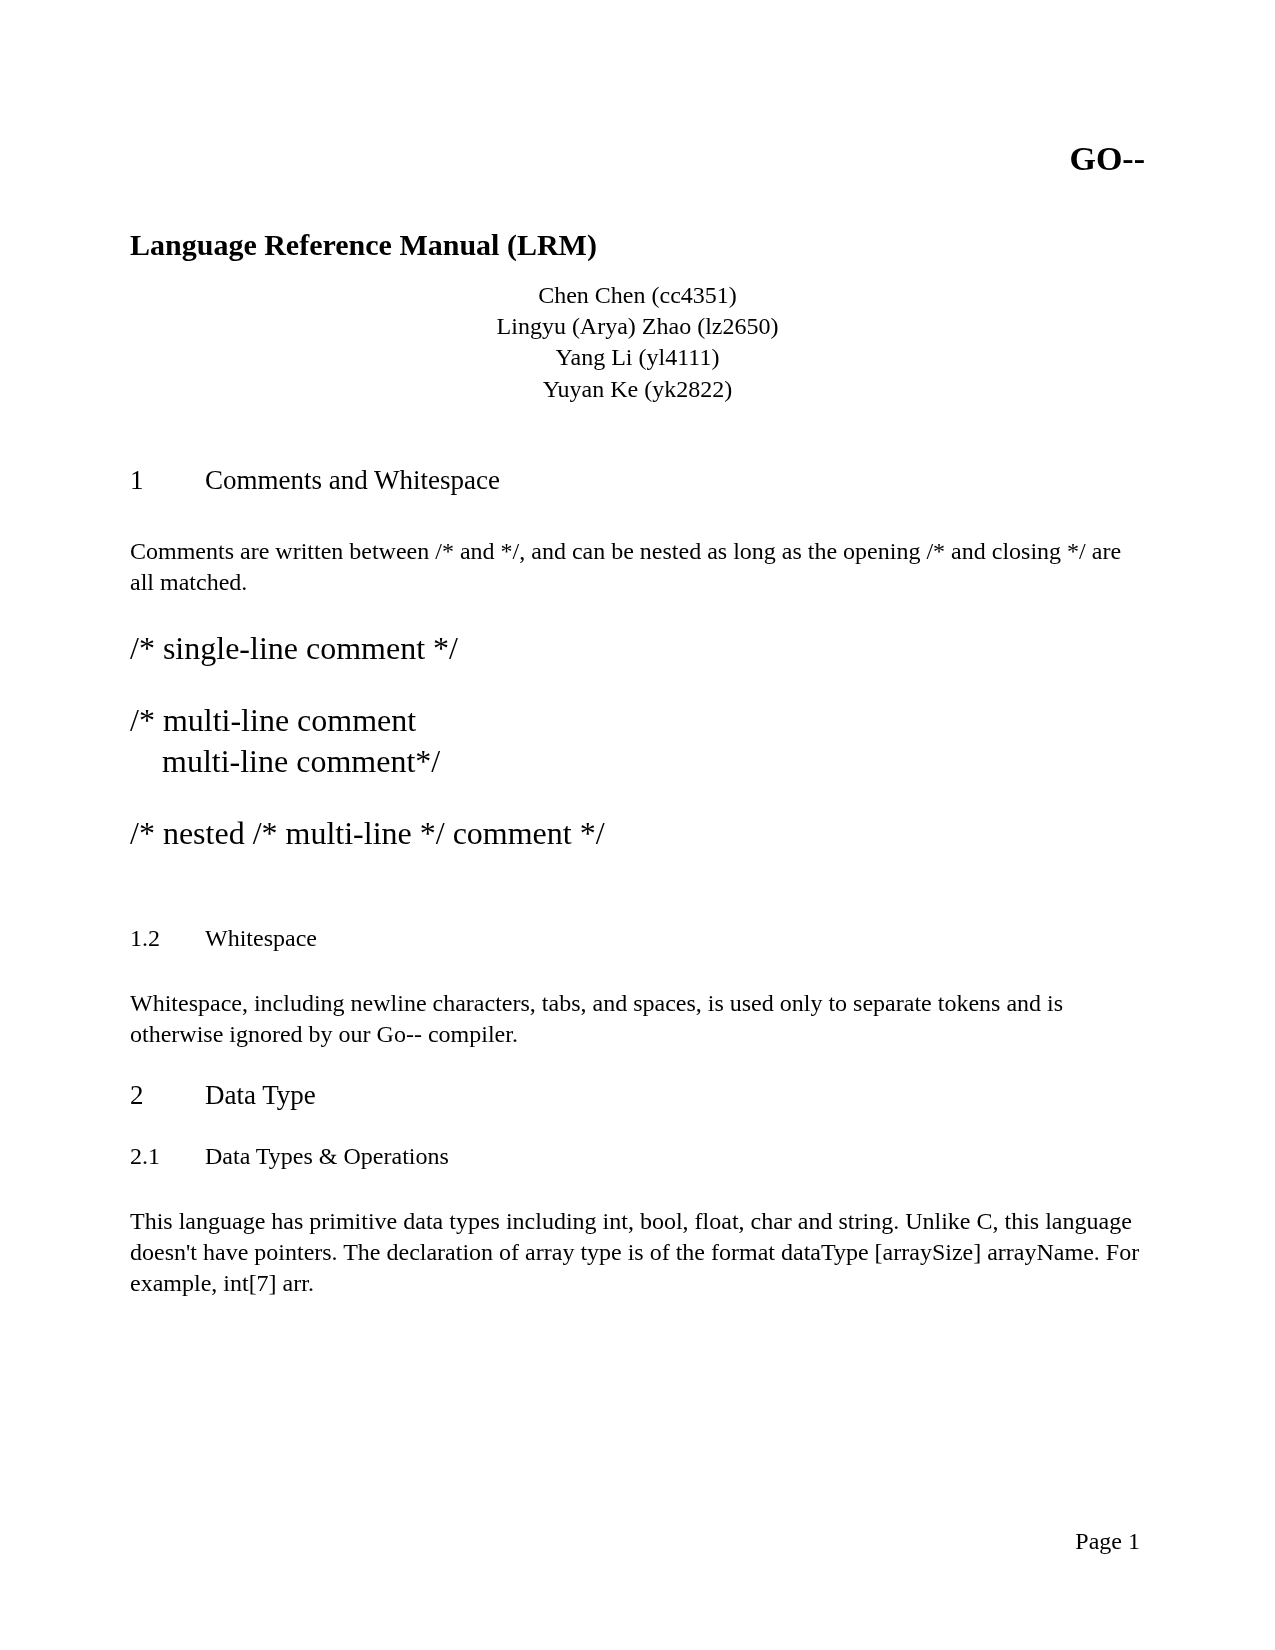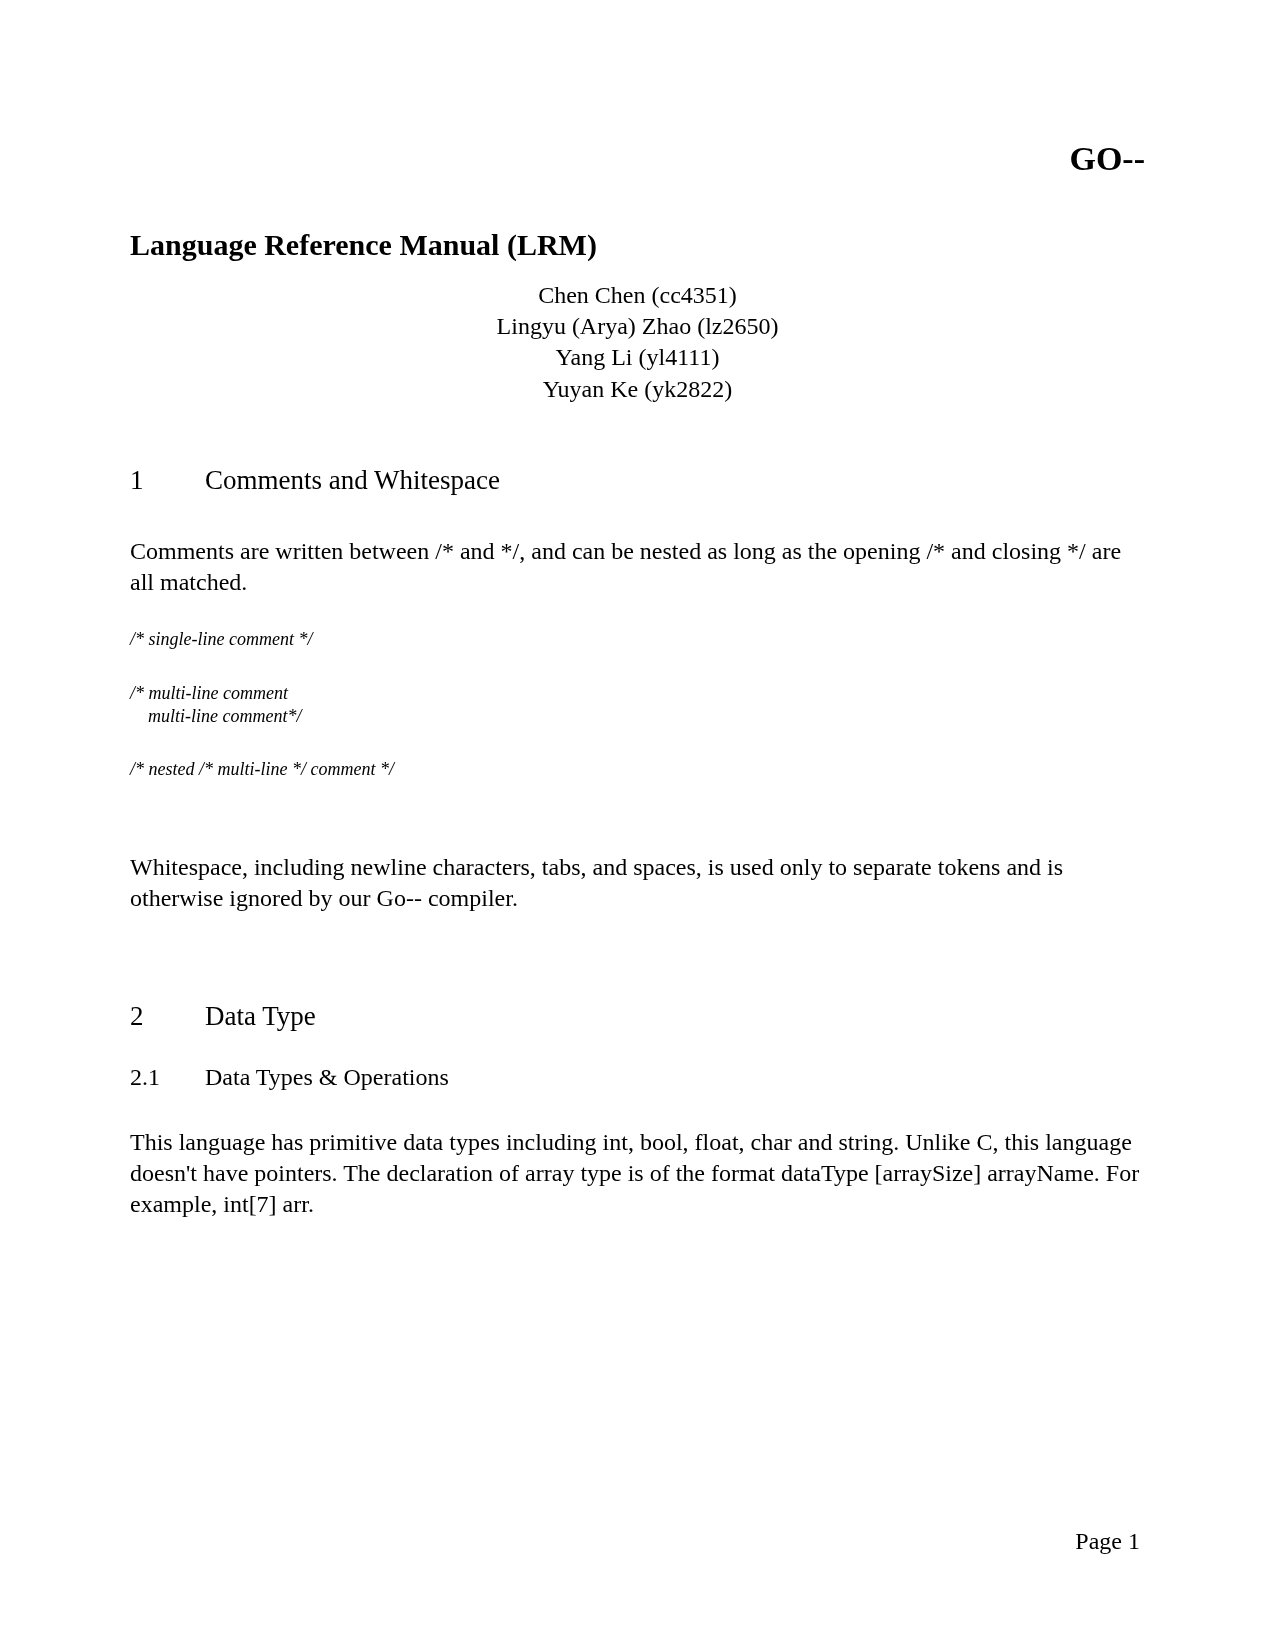--- a/index.html
+++ b/index.html
@@ -45,28 +45,27 @@
       font-size: 24px;
       margin-bottom: 36px;
     }
     .subsection-h .num { width: 75px; flex-shrink: 0; }
     .para {
       font-size: 24px;
       line-height: 1.3;
       margin-bottom: 30px;
     }
     .code-block {
-      font-size: 18px;
+      font-size: 32px;
       line-height: 1.3;
       margin-bottom: 30px;
       white-space: pre;
-      font-style: italic;
     }
     .sp-gap-lg { margin-bottom: 70px; }
-    .sp-gap-md { margin-bottom: 87px; }
+    .sp-gap-md { margin-bottom: 30px; }
     .page-footer {
       position: absolute;
       bottom: 95px;
       right: 135px;
       font-size: 24px;
     }
   </style>
 </head>
 <body>
 
@@ -86,20 +85,24 @@
   </div>
 
 
   <div class="para">Comments are written between /* and */, and can be nested as long as the opening /* and closing */ are all matched.</div>
 
   <div class="code-block">/* single-line comment */</div>
   <div class="code-block">/* multi-line comment
     multi-line comment*/</div>
   <div class="code-block sp-gap-lg">/* nested /* multi-line */ comment */</div>
 
+  <div class="subsection-h">
+    <span class="num">1.2</span>
+    <span>Whitespace</span>
+  </div>
 
   <div class="para sp-gap-md">Whitespace, including newline characters, tabs, and spaces, is used only to separate tokens and is otherwise ignored by our Go-- compiler.</div>
 
   <div class="section-h" style="margin-bottom:32px;">
     <span class="num">2</span>
     <span>Data Type</span>
   </div>
 
   <div class="subsection-h">
     <span class="num">2.1</span>

